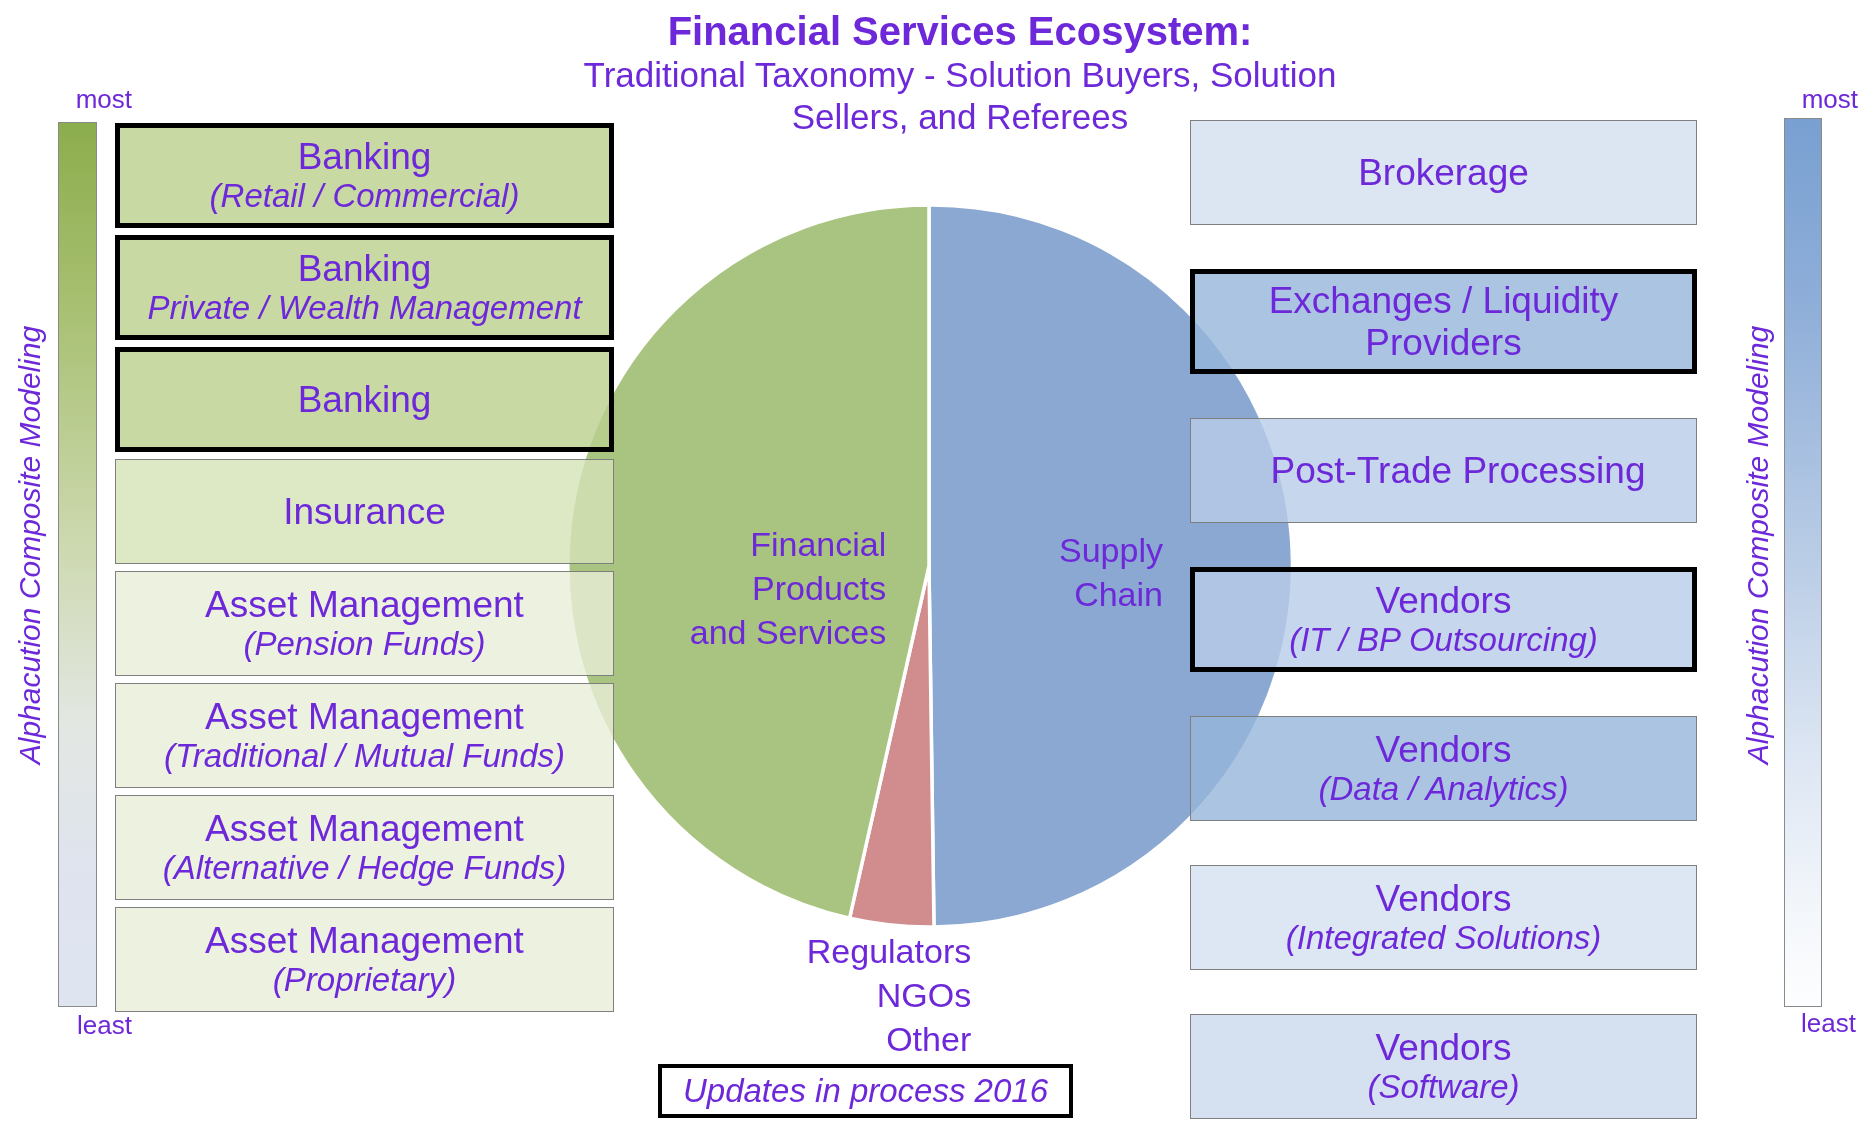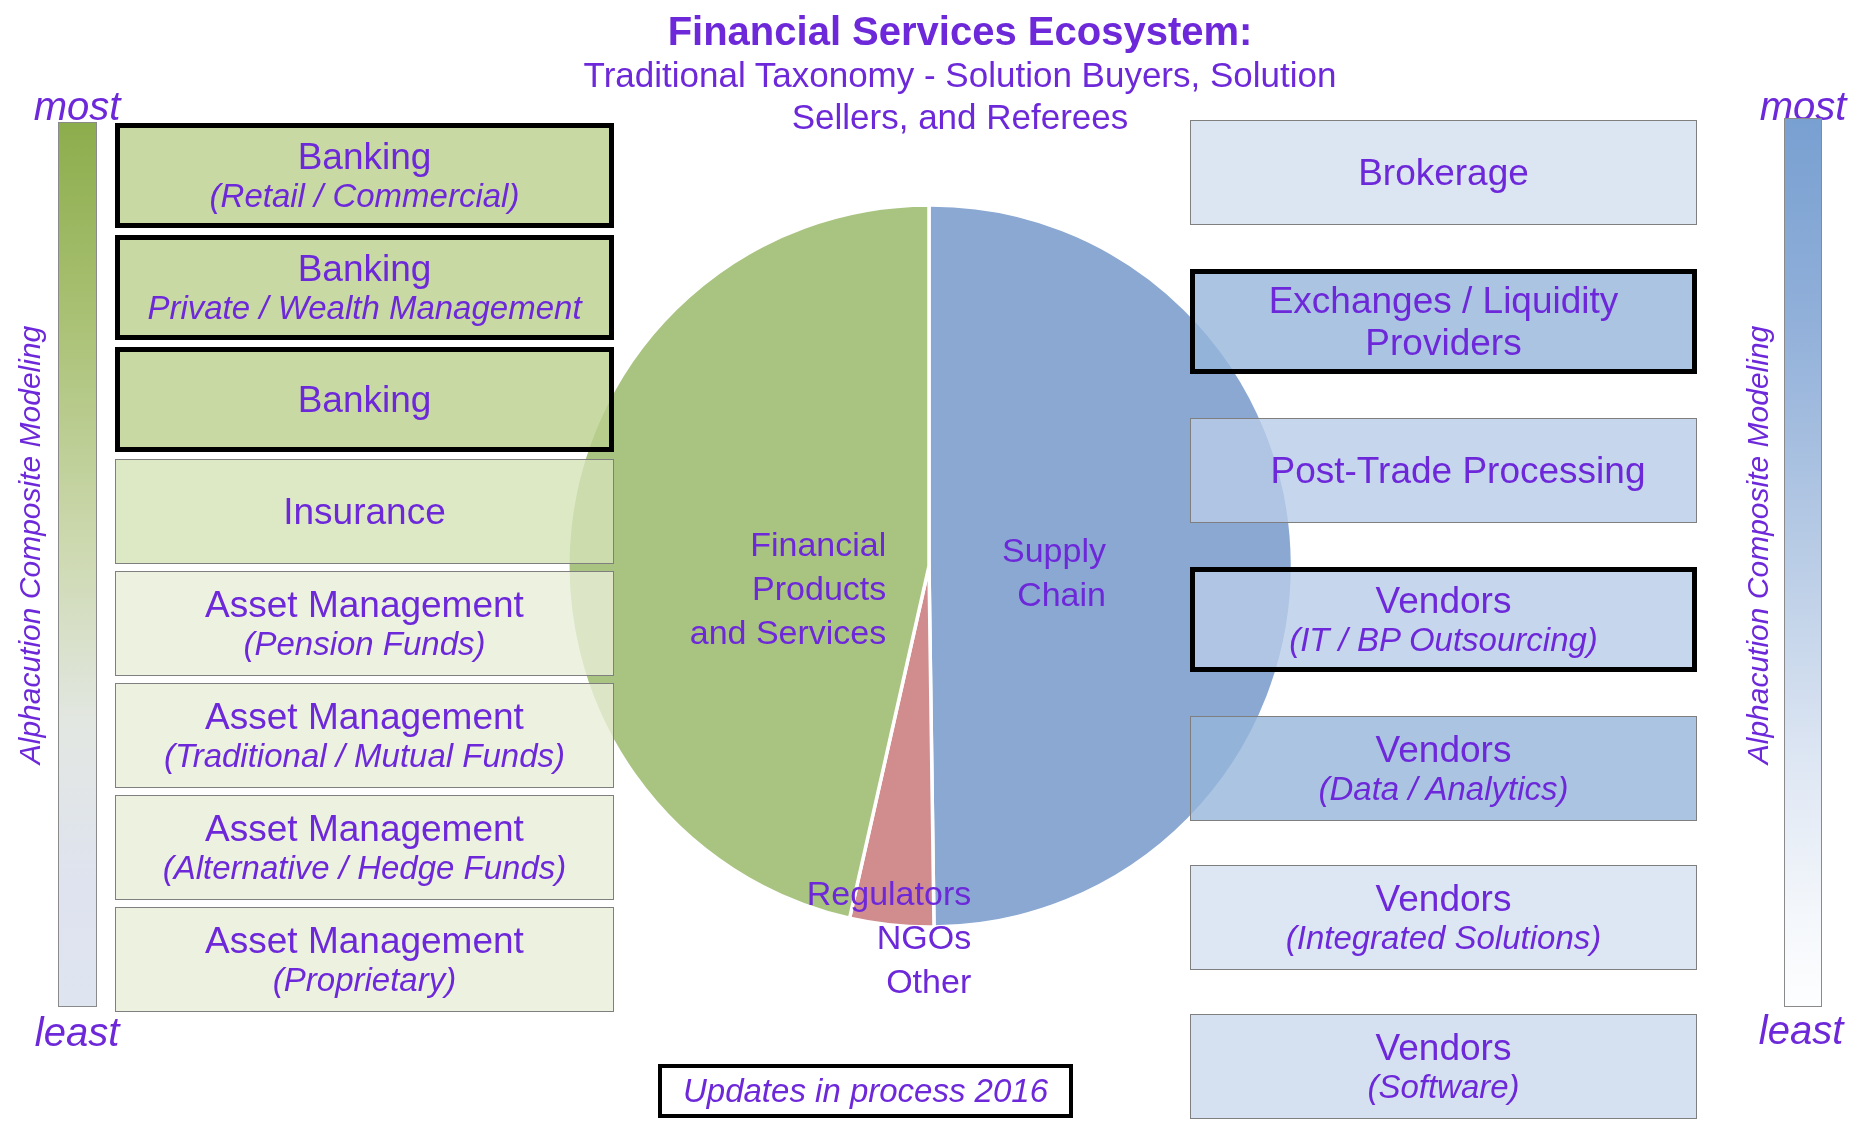--- a/index.html
+++ b/index.html
@@ -28,21 +28,21 @@
   
   .scalebar{position:absolute; box-sizing:border-box; border:1px solid #8a8a8a;}
   .bar-left{
     left:58px; top:122px; width:39px; height:885px;
     background:linear-gradient(180deg,#8cad4c 0%,#a9c174 22%,#cdd9b0 48%,#e3e7e2 68%,#dee3ef 86%,#dfe4f1 100%);
   }
   .bar-right{
     left:1784px; top:118px; width:38px; height:889px;
     background:linear-gradient(180deg,#78a0d1 0%,#90afd9 22%,#b7cbe5 48%,#dde6f3 72%,#f4f7fb 90%,#fdfeff 100%);
   }
-  .scale-word{position:absolute; font-style:italic; font-size:40px; width:110px; text-align:center;}
+  .scale-word{position:absolute; font-size:26px; width:110px; text-align:right;}
   .rot-label{
     position:absolute; font-style:italic; font-size:30px; white-space:nowrap;
     transform:translate(-50%,-50%) rotate(-90deg);
   }
   
   .pie-label{
     position:absolute; transform:translate(-50%,-50%); text-align:right;
     font-size:34px; line-height:1.3; white-space:pre-line;
   }
   
@@ -141,23 +141,23 @@
     </div>
     <div class="box" style="background-color: rgba(175, 199, 229, 0.8);">
       <div class="box-title">Vendors</div>
       <div class="box-sub">(Hardware)</div>
     </div>
   </div>
 
   <div class="pie-label" style="left:788px; top:588px;">Financial
 Products
 and Services</div>
-  <div class="pie-label" style="left:1054px; top:572px;">Supply
+  <div class="pie-label" style="left:1111px; top:572px;">Supply
 Chain</div>
-  <div class="pie-label" style="left:889px; top:937px;">Regulators
+  <div class="pie-label" style="left:889px; top:995px;">Regulators
 NGOs
 Other</div>
 
   <div class="footnote-box">
     <span>Updates in process 2016</span>
   </div>
 
 </div>
 
 </body></html>

